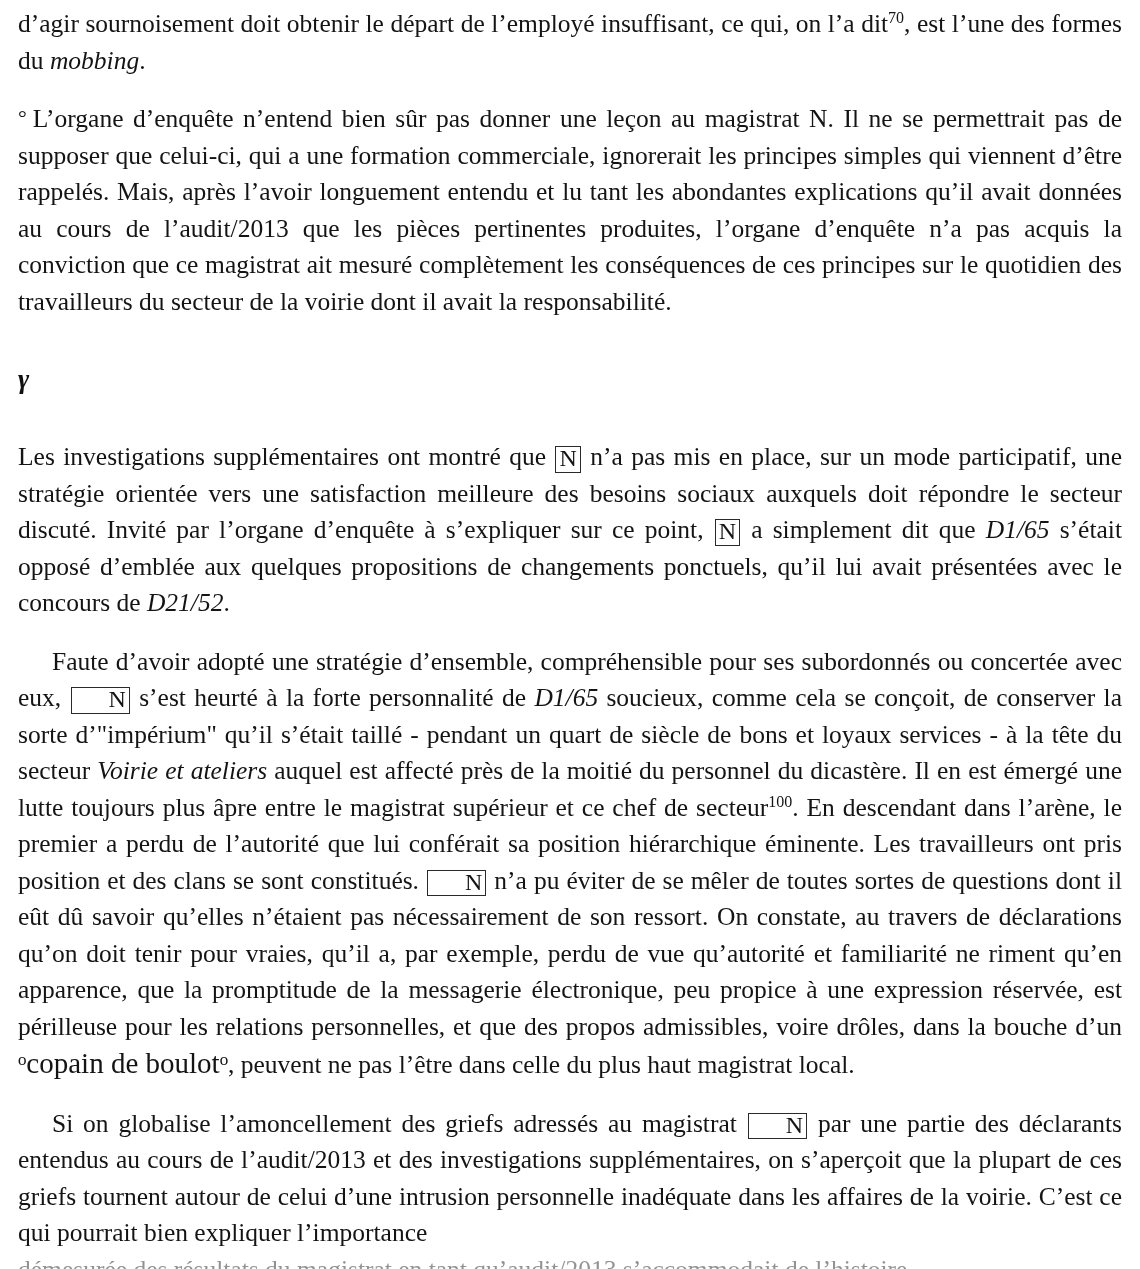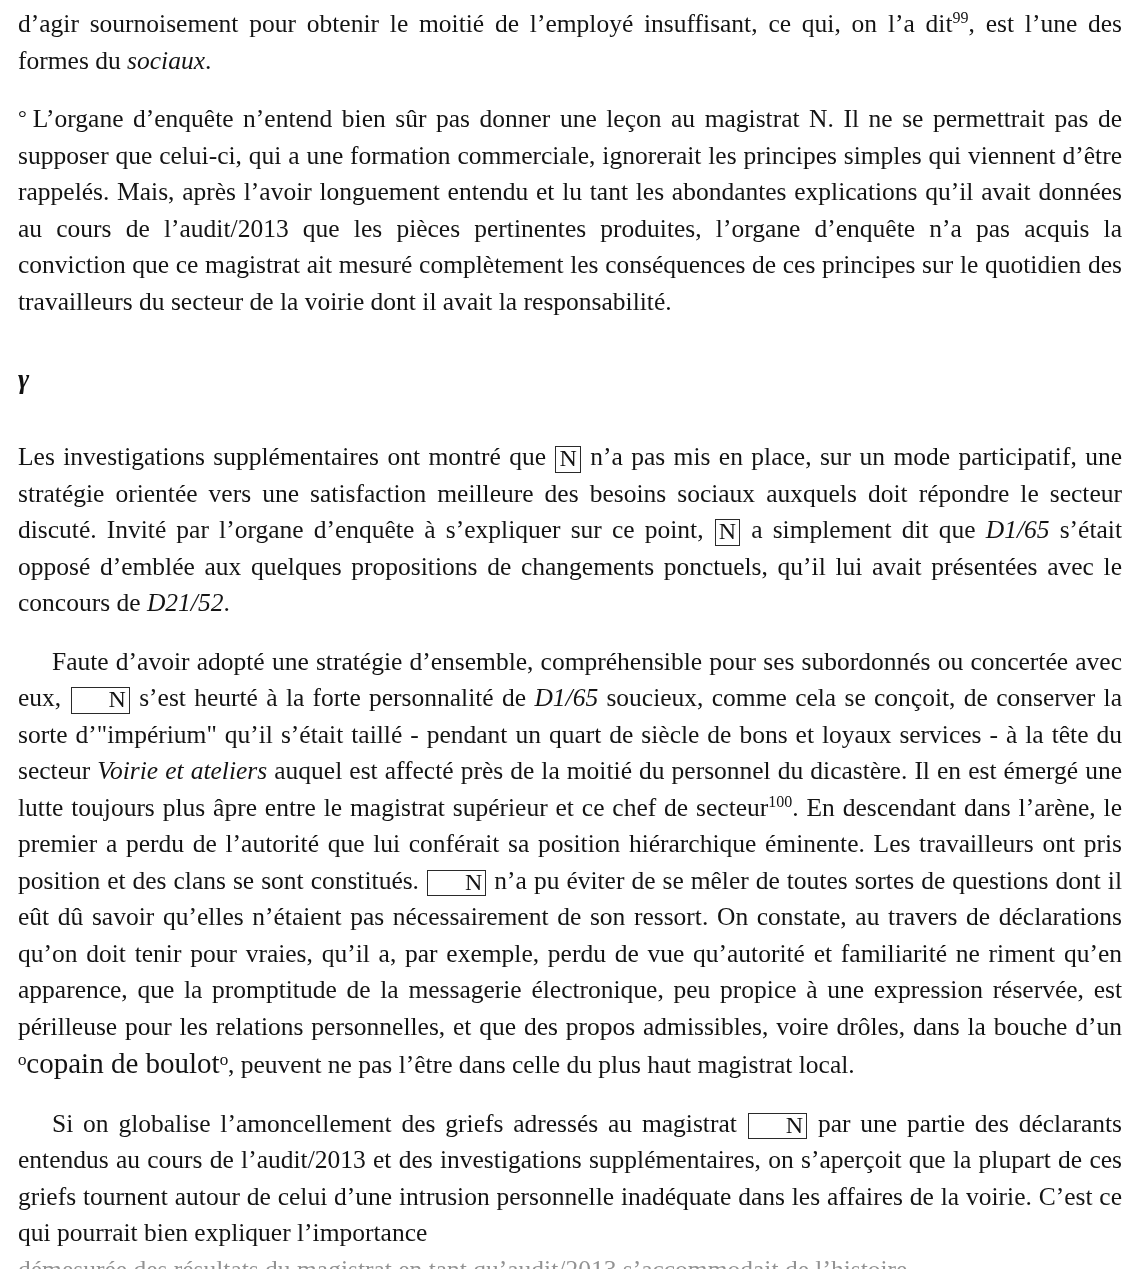--- a/index.html
+++ b/index.html
@@ -102,21 +102,21 @@
     color: #3a3a3a;
     opacity: 0.55;
   }
 </style>
 </head>
 <body>
 
 <div class="page">
   <div class="content">
 
-    <p class="para-opening"><span>d’agir sournoisement pour obtenir le moitié de l’employé insuffisant, ce qui, on l’a dit</span><sup>99</sup><span>, est l’une des formes du </span><span class="ital">sociaux</span><span>.</span></p>
+    <p class="para-opening"><span>d’agir sournoisement doit obtenir le départ de l’employé insuffisant, ce qui, on l’a dit</span><sup>70</sup><span>, est l’une des formes du </span><span class="ital">mobbing</span><span>.</span></p>
 
     <p class="blk"><span class="deg-marker">°</span><span>L’organe d’enquête n’entend bien sûr pas donner une leçon au magistrat N. Il ne se permettrait pas de supposer que celui-ci, qui a une formation commerciale, ignorerait les principes simples qui viennent d’être rappelés. Mais, après l’avoir longuement entendu et lu tant les abondantes explications qu’il avait données au cours de l’audit/2013 que les pièces pertinentes produites, l’organe d’enquête n’a pas acquis la conviction que ce magistrat ait mesuré complètement les conséquences de ces principes sur le quotidien des travailleurs du secteur de la voirie dont il avait la responsabilité.</span></p>
 
     <div class="heading-block">
       <span class="heading-gamma">γ</span>
     </div>
 
     <p><span>Les investigations supplémentaires ont montré que</span> <span class="boxed-n">N</span> <span>n’a pas mis en place, sur un mode participatif, une stratégie orientée vers une satisfaction meilleure des besoins sociaux auxquels doit répondre le secteur discuté. Invité par l’organe d’enquête à s’expliquer sur ce point,</span> <span class="boxed-n">N</span> <span>a simplement dit que</span> <span class="ital">D1/65</span> <span>s’était opposé d’emblée aux quelques propositions de changements ponctuels, qu’il lui avait présentées avec le concours de</span> <span class="ital">D21/52</span><span>.</span></p>
 
     <p class="indent blk"><span>Faute d’avoir adopté une stratégie d’ensemble, compréhensible pour ses subordonnés ou concertée avec eux,</span> <span class="boxed-n">N</span> <span>s’est heurté à la forte personnalité de</span> <span class="ital">D1/65</span> <span>soucieux, comme cela se conçoit, de conserver la sorte d’"</span><span class="quoted">impérium</span><span>" qu’il s’était taillé - pendant un quart de siècle de bons et loyaux services - à la tête du secteur</span> <span class="ital">Voirie et ateliers</span> <span>auquel est affecté près de la moitié du personnel du dicastère. Il en est émergé une lutte toujours plus âpre entre le magistrat supérieur et ce chef de secteur</span><sup>100</sup><span>. En descendant dans l’arène, le premier a perdu de l’autorité que lui conférait sa position hiérarchique éminente. Les travailleurs ont pris position et des clans se sont constitués.</span> <span class="boxed-n">N</span> <span>n’a pu éviter de se mêler de toutes sortes de questions dont il eût dû savoir qu’elles n’étaient pas nécessairement de son ressort. On constate, au travers de déclarations qu’on doit tenir pour vraies, qu’il a, par exemple, perdu de vue qu’autorité et familiarité ne riment qu’en apparence, que la promptitude de la messagerie électronique, peu propice à une expression réservée, est périlleuse pour les relations personnelles, et que des propos admissibles, voire drôles, dans la bouche d’un</span> <span class="smallquote">ᵒcopain de boulotᵒ</span><span>, peuvent ne pas l’être dans celle du plus haut magistrat local.</span></p>

